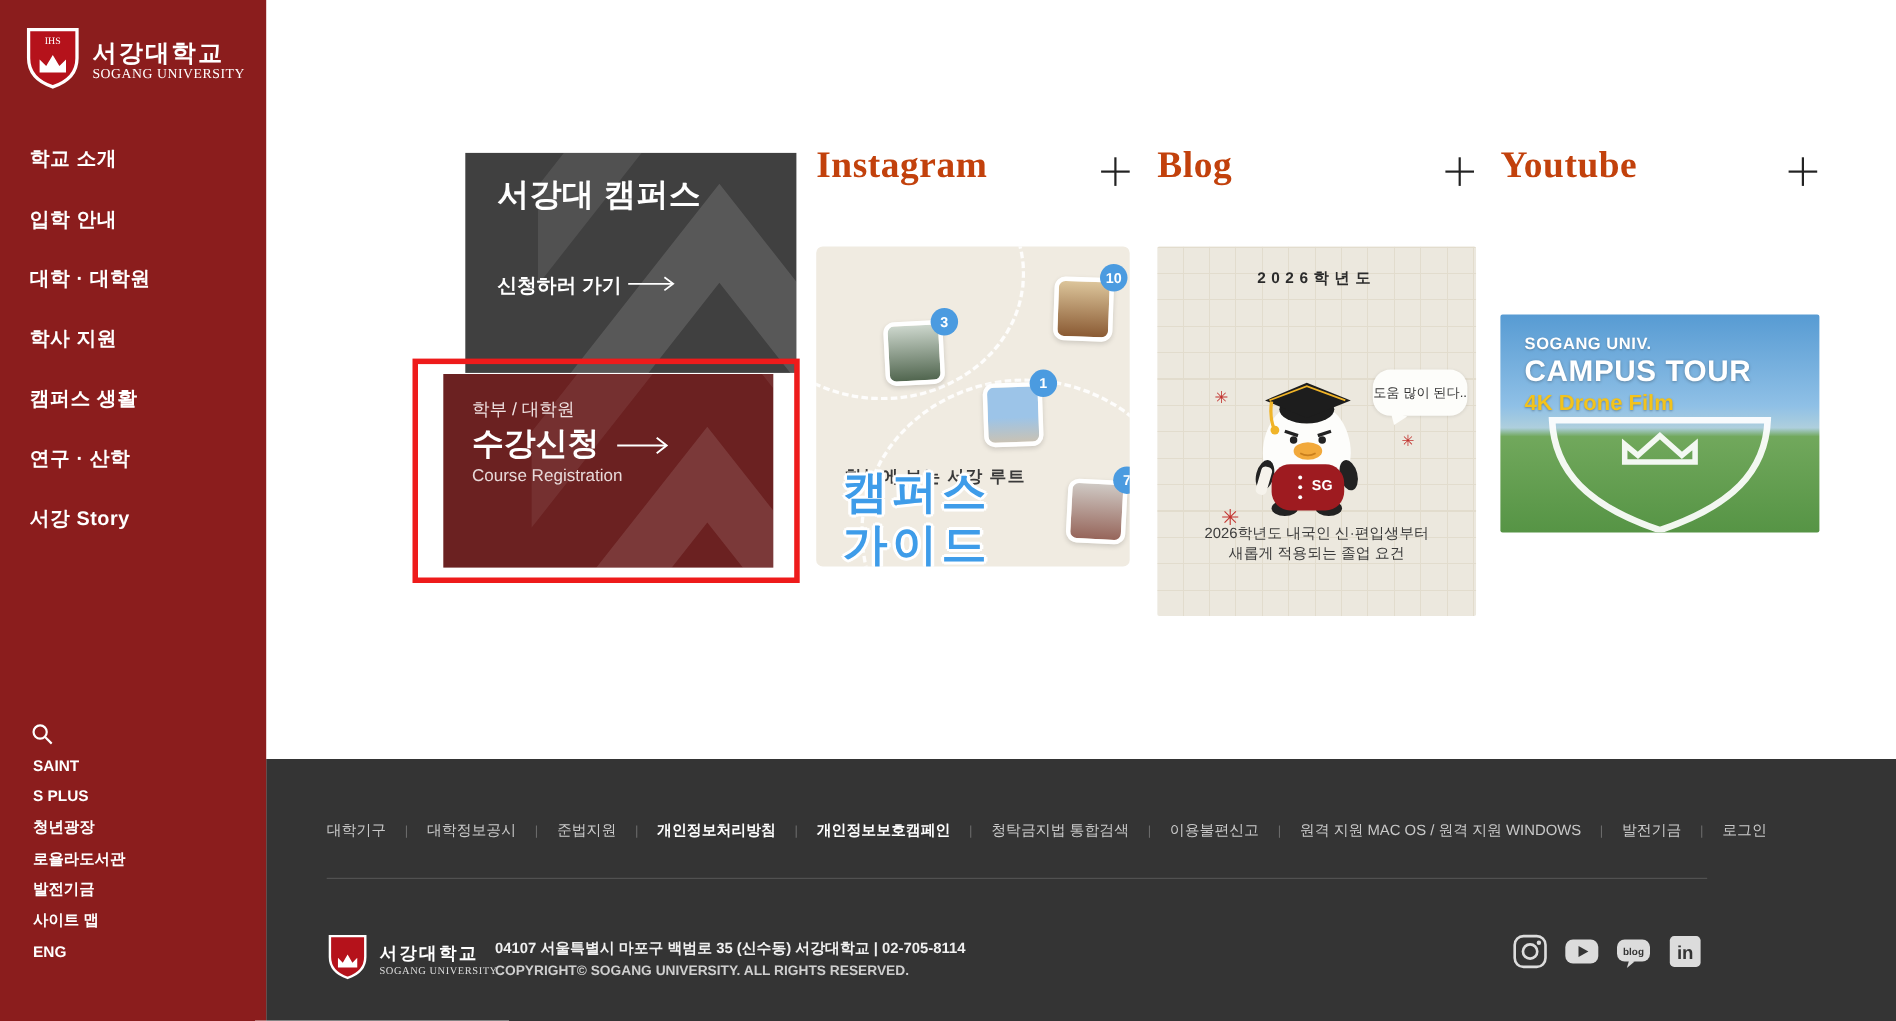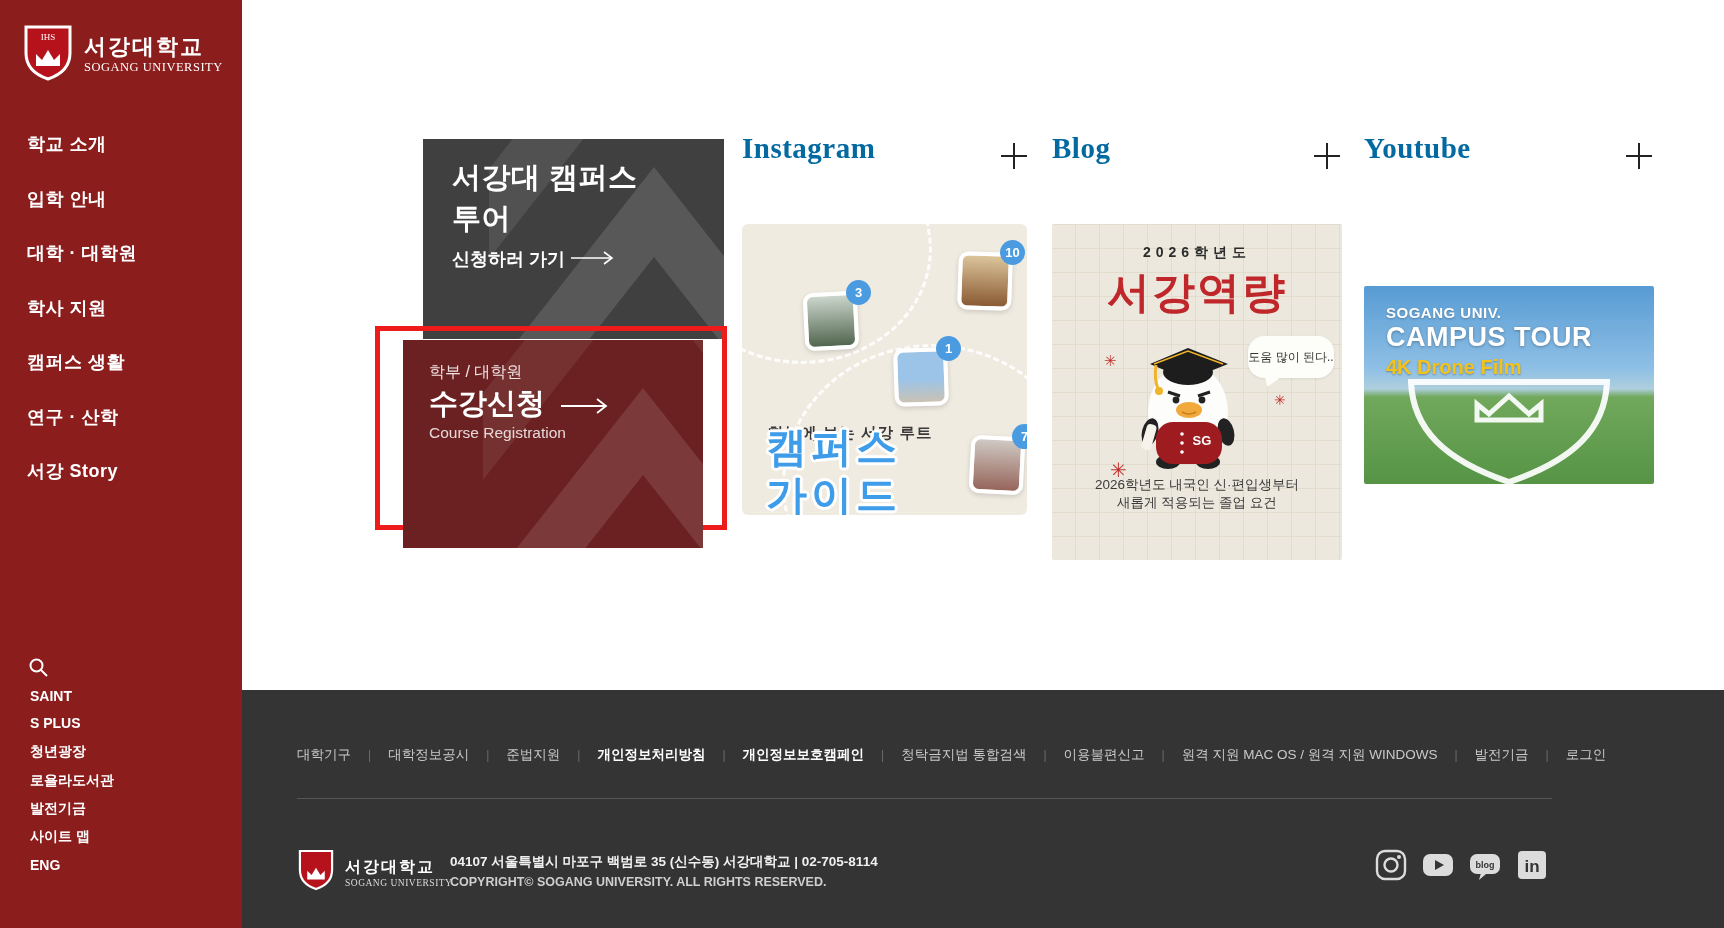--- a/index.html
+++ b/index.html
@@ -18,34 +18,34 @@
                letter-spacing:.5px; cursor:pointer; white-space:nowrap; }
   .util-item { position:absolute; left:30px; color:#fff; font-size:14px; font-weight:600;
                cursor:pointer; white-space:nowrap; }
   .search-btn { position:absolute; left:28px; top:657px; width:20px; height:20px; cursor:pointer; }
 
   
   .card-tour { position:absolute; left:401px; top:139px; width:301px; height:200px;
                background:#404040; overflow:hidden; cursor:pointer;margin-left:22px; }
   .card-course-wrap { position:absolute; left:375px; top:326px; width:352px; height:204px;
                border:5px solid #ee1b1b; z-index:4; }
-  .card-course { position:absolute; left:23px; top:9px; width:300px; height:208px;
+  .card-course { position:absolute; left:23px; top:9px; width:300px; height:176px;
                background:#6b2121; overflow:hidden; cursor:pointer; }
   .chev { position:absolute; clip-path:polygon(0 70%, 50% 0, 100% 70%, 100% 100%, 50% 30%, 0 100%); }
   .tour-title { position:absolute; left:29px; top:18px; color:#fff; font-weight:bold;
                 font-size:29px; line-height:41px; letter-spacing:.5px; }
   .tour-link  { position:absolute; left:29px; top:108px; color:#fff; font-size:18px;
                 font-weight:600; display:flex; align-items:center; gap:6px; }
   .course-sub   { position:absolute; left:26px; top:22px; color:#f1e3e3; font-size:16px; }
   .course-title { position:absolute; left:26px; top:44px; color:#fff; font-weight:bold; font-size:29px;
                   display:flex; align-items:center; gap:16px; }
   .course-cap   { position:absolute; left:26px; top:84px; color:#e8d9d9; font-size:15.5px; }
 
   
-  .sec-head { position:absolute; top:132px; color:#0369a1; font-size:29px; font-weight:bold;
+  .sec-head { position:absolute; top:132px; color:#c2410c; font-size:34px; font-weight:bold;
               font-family:"Liberation Serif", serif; letter-spacing:.5px; }
   .plus-btn { position:absolute; top:143px; width:26px; height:26px; cursor:pointer; }
   .plus-btn::before, .plus-btn::after { content:""; position:absolute; background:#222; }
   .plus-btn::before { left:12px; top:0; width:2px; height:26px; }
   .plus-btn::after  { left:0; top:12px; width:26px; height:2px; }
 
   
   .ig-card { position:absolute; left:742px; top:224px; width:285px; height:291px;
              background:#f0ebe1; border-radius:6px; overflow:hidden; cursor:pointer; }
   .ig-dash { position:absolute; border:3px dashed rgba(255,255,255,.9); border-radius:50%; }
@@ -148,21 +148,20 @@
   <div class="util-item" style="top:800px">발전기금</div>
   <div class="util-item" style="top:828px">사이트 맵</div>
   <div class="util-item" style="top:857px">ENG</div>
 </div>
 
 <div class="card-tour">
   <div class="chev" style="width:330px;height:300px;right:-95px;top:-180px;background:rgba(255,255,255,.09)"></div>
   <div class="chev" style="width:330px;height:300px;right:-95px;top:28px;background:rgba(255,255,255,.13)"></div>
   <div class="tour-title">
     <div>서강대 캠퍼스</div>
-    <div>투어</div>
   </div>
   <div class="tour-link">
     <span>신청하러 가기</span>
     <span>
       <svg width="44" height="14" viewBox="0 0 44 14">
           <line x1="0" y1="7" x2="40" y2="7" stroke="#fff" stroke-width="1.6"></line>
           <polyline points="33,1 41,7 33,13" fill="none" stroke="#fff" stroke-width="1.6"></polyline>
         </svg>
     </span>
   </div>
@@ -209,21 +208,20 @@
   <div class="ig-photo" style="left:228px;top:212px;background:linear-gradient(#cfc9c4,#96655a);transform:rotate(3deg)"></div>
   <div class="ig-badge" style="left:270px;top:200px">7</div>
 
   <div class="ig-caption">한눈에 보는 서강 루트</div>
   <div class="ig-big" style="top:196px">캠퍼스</div>
   <div class="ig-big" style="top:244px">가이드</div>
 </div>
 
 <div class="blog-card">
   <div class="blog-top">2026학년도</div>
-  <div class="blog-title">서강역량</div>
   <div class="blog-ast" style="left:52px;top:128px;font-size:15px">✳</div>
   <div class="blog-ast" style="left:58px;top:234px;font-size:20px">✳</div>
   <div class="blog-ast" style="left:222px;top:168px;font-size:14px">✳</div>
 
   <div class="bubble">
     <span>도움 많이 된다..</span>
   </div>
 
   <div class="mascot">
     <svg width="120" height="150" viewBox="0 0 120 150">

